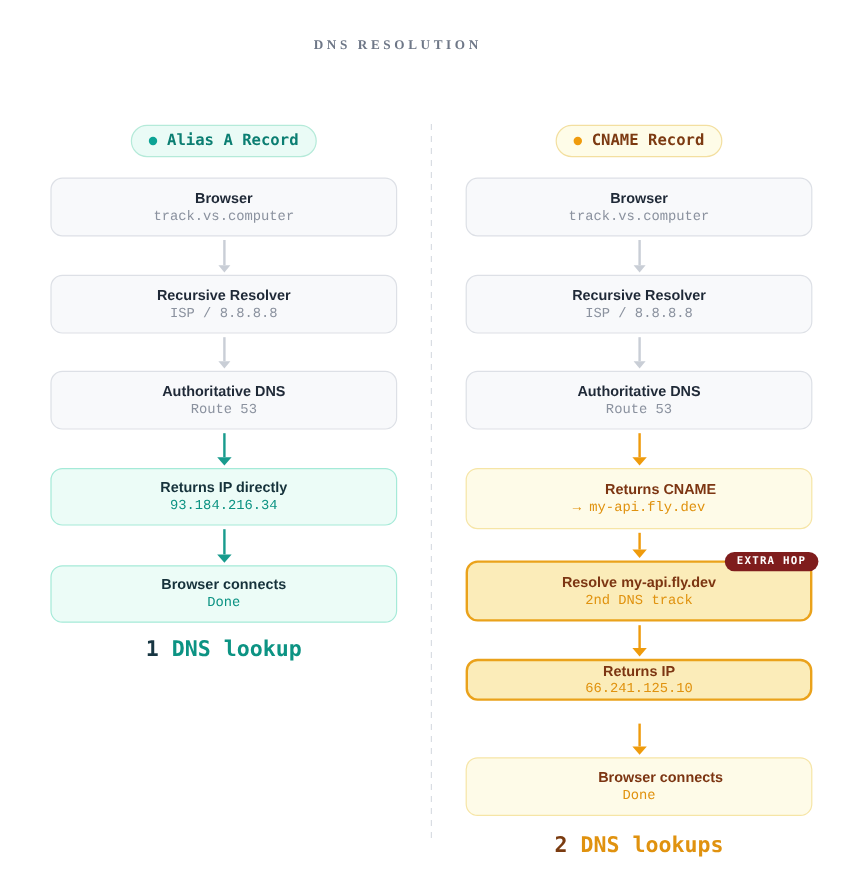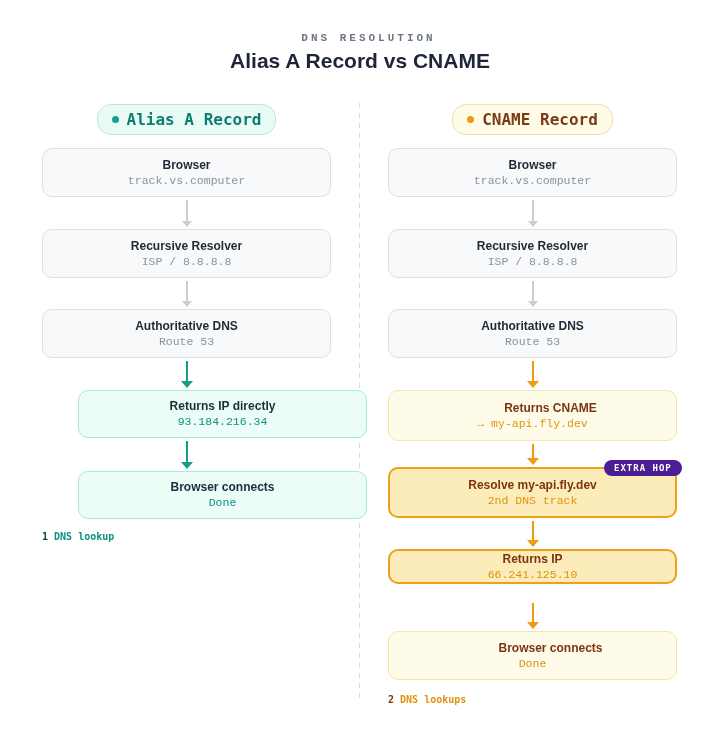--- a/index.html
+++ b/index.html
@@ -1,79 +1,78 @@
 <!DOCTYPE html>
 <html><head>
 <meta charset="utf-8">
 <style>
   html,body{margin:0;padding:0;background:#ffffff;}
   .canvas{position:relative;width:720px;height:738px;background:#ffffff;overflow:hidden;
           font-family:"Liberation Sans", sans-serif;}
 
   .eyebrow{position:absolute;top:32px;left:0;width:663px;text-align:center;
-           font-family:Liberation Mono, monospace;font-weight:bold;font-size:11px;
-           letter-spacing:3px;color:#6e7787;padding-left:37px;}
+           font-family:Liberation Serif, serif;font-weight:bold;font-size:11px;
+           letter-spacing:3px;color:#6e7787;}
   .page-title{position:absolute;top:49px;left:0;width:720px;text-align:center;margin:0;
               font-size:21px;font-weight:bold;color:#1e2537;}
 
   .divider{position:absolute;left:359px;top:103px;width:1px;height:600px;
            background:repeating-linear-gradient(to bottom,#d9dde3 0 5px,transparent 5px 10px);}
 
   .badge-row{position:absolute;width:289px;display:flex;justify-content:center;top:104px;}
   .badge-row.left{left:42px;} .badge-row.right{left:388px;}
   .pill{display:inline-flex;align-items:center;gap:8px;padding:5px 14px;border-radius:14px;
-        font-family:"DejaVu Sans Mono", monospace;font-weight:bold;font-size:16px;}
+        font-family:"DejaVu Sans Mono", monospace;font-weight:bold;font-size:13px;}
   .pill.teal{background:#eafbf6;border:1px solid #b5ead9;color:#0b7e72;}
   .pill.amber{background:#fefce8;border:1px solid #f3dfa0;color:#7c3a12;}
   .dot{width:7px;height:7px;border-radius:50%;}
   .pill.teal .dot{background:#0da395;}
   .pill.amber .dot{background:#ef9b0c;}
 
   .node{position:absolute;width:289px;box-sizing:border-box;border-radius:10px;
         display:flex;flex-direction:column;align-items:center;justify-content:center;gap:4px;}
   .lnode{left:42px;} .rnode{left:388px;}
   .node-title{font-size:12px;font-weight:bold;line-height:1;}
   .node-sub{font-family:Liberation Mono, monospace;font-size:11.5px;line-height:1;}
   .neutral{background:#f8f9fb;border:1px solid #dde0e6;}
   .neutral .node-title{color:#1f2937;} .neutral .node-sub{color:#8b929f;}
-  .teal-node{background:#ecfcf7;border:1px solid #a5ead8;margin-left:36px;}
+  .teal-node{background:#ecfcf7;border:1px solid #a5ead8;}
   .teal-node .node-title{color:#16323b;} .teal-node .node-sub{color:#0c9383;text-align:center;}
   .yellow-light{background:#fefbe8;border:1px solid #f6e5a6;}
   .yellow-light .node-title{color:#7c3512;margin-left:36px;} .yellow-light .node-sub{color:#e0920f;}
   .yellow-deep{background:#fbecb9;border:2px solid #eaa21b;}
   .yellow-deep .node-title{color:#7c3512;} .yellow-deep .node-sub{color:#e0920f;}
 
   .arrow{position:absolute;width:14px;display:flex;flex-direction:column;align-items:center;}
   .arrow .shaft{flex:1;}
   .arrow .head{width:0;height:0;border-left:6px solid transparent;border-right:6px solid transparent;}
   .arrow.gray .shaft{width:1.5px;background:#c9ced6;}
   .arrow.gray .head{border-left-width:5px;border-right-width:5px;border-top:6px solid #c9ced6;}
   .arrow.teal .shaft{width:2.5px;background:#189b8d;}
   .arrow.teal .head{border-top:7px solid #189b8d;}
   .arrow.orange .shaft{width:2.5px;background:#ef9b0c;}
   .arrow.orange .head{border-top:7px solid #ef9b0c;}
   .la{left:180px;} .ra{left:526px;}
 
-  .hop-tag{position:absolute;left:604px;top:460px;background:#4c1d95;color:#ffffff;
+  .hop-tag{position:absolute;left:604px;top:460px;background:#7f1d1d;color:#ffffff;
            font-family:"DejaVu Sans Mono", monospace;font-weight:bold;font-size:9px;
            letter-spacing:1px;padding:3px 10px;border-radius:9px;z-index:3;}
 
-  .summary{position:absolute;width:289px;
-           font-family:"DejaVu Sans Mono", monospace;font-weight:bold;font-size:10px;}
+  .summary{position:absolute;width:289px;text-align:center;
+           font-family:"DejaVu Sans Mono", monospace;font-weight:bold;font-size:18px;}
   .summary.left{left:42px;top:531px;} .summary.right{left:388px;top:694px;}
   .summary.left .count{color:#173642;} .summary.left .label{color:#0c9383;}
   .summary.right .count{color:#7a3b10;} .summary.right .label{color:#e0920f;}
 </style>
 </head>
 <body>
 
 <div class="canvas">
 
   <div class="eyebrow">DNS RESOLUTION</div>
-  <h1 class="page-title">Alias A Record vs CNAME</h1>
 
   <div class="divider"></div>
 
   <div class="badge-row left">
     <span class="pill teal">
       <span class="dot"></span>
       <span>Alias A Record</span>
     </span>
   </div>
 

